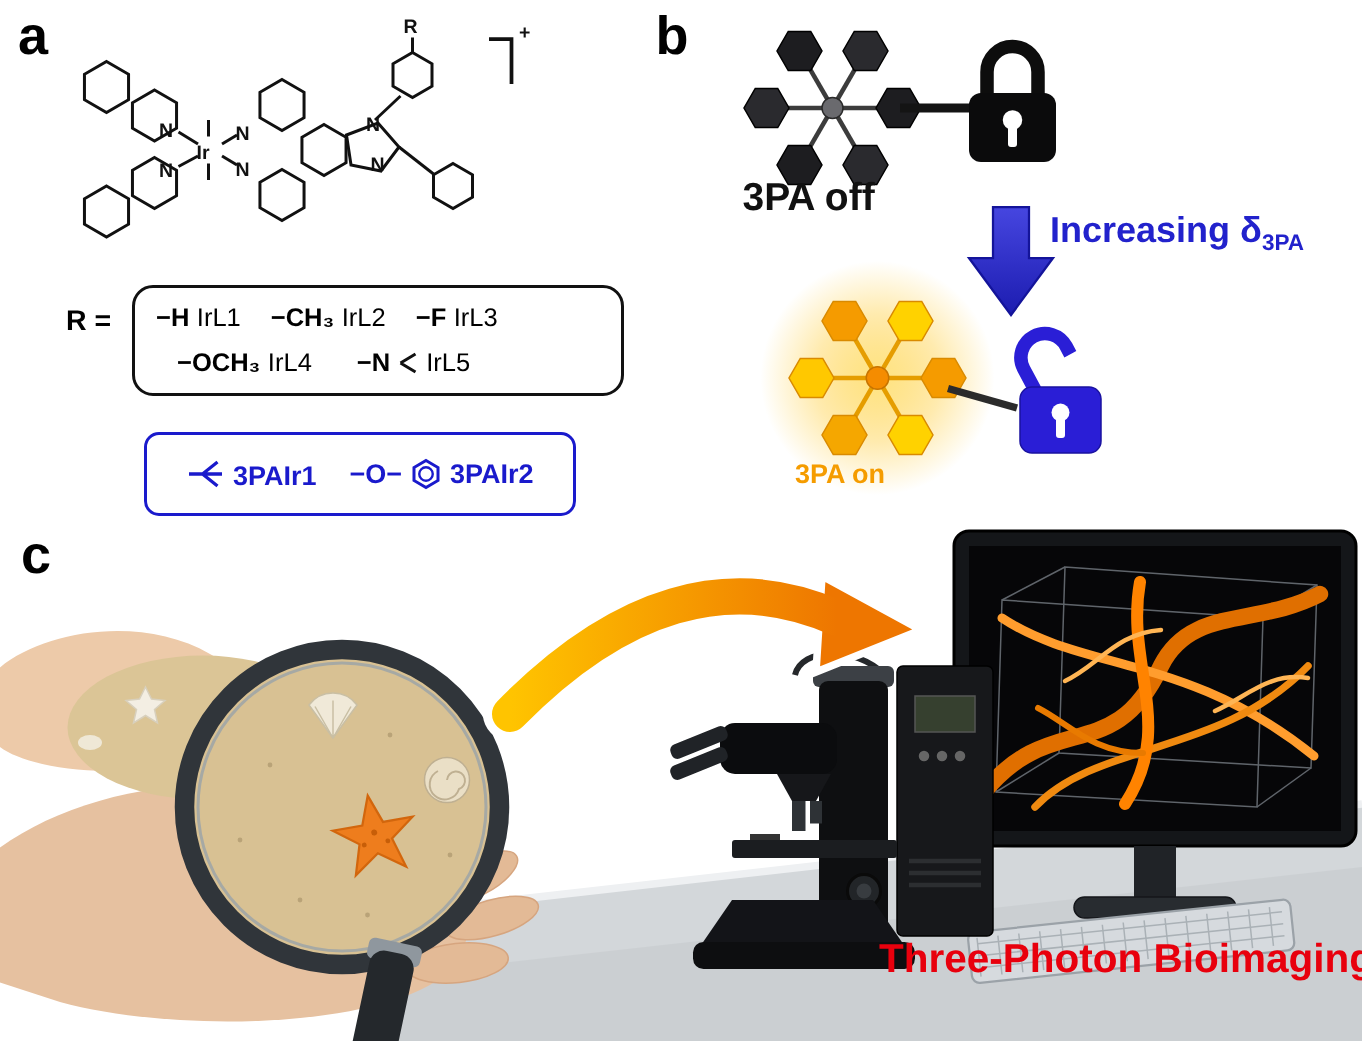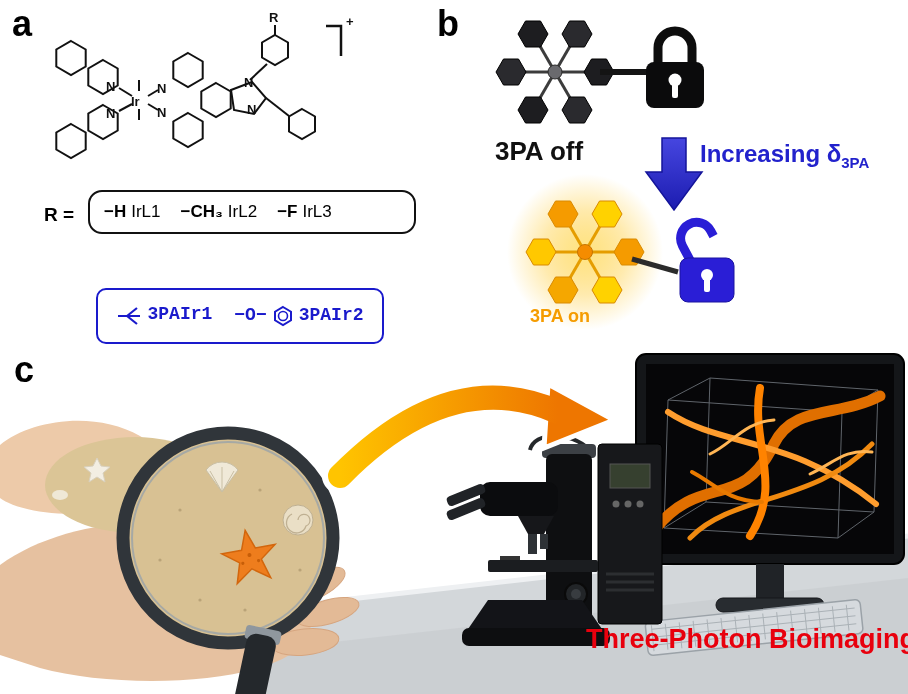--- a/index.html
+++ b/index.html
@@ -12,22 +12,22 @@
   .rbox{border:2.5px solid #111;border-radius:14px;padding:10px 14px;display:flex;
         flex-direction:column;gap:10px;background:#fff;}
   .rrow{display:flex;align-items:center;gap:20px;font-size:17px;white-space:nowrap;}
   .ritem{display:flex;align-items:center;gap:5px;}
   .rsub{font-weight:600;}
   .rname{font-weight:normal;}
   .reql{font-size:19px;font-weight:bold;}
   .bluebox{border:2.5px solid #1a1acc;border-radius:10px;display:flex;align-items:center;
            justify-content:center;gap:22px;color:#1a1acc;font-size:18px;font-weight:bold;
            background:#fff;}
-  .bitem{display:flex;align-items:flex-start;gap:5px;font-family:Liberation Mono, monospace;}
-  .offlabel{font-size:26px;font-weight:bold;color:#111;margin-top:20px;}
+  .bitem{display:flex;align-items:flex-end;gap:5px;}
+  .offlabel{font-size:26px;font-weight:bold;color:#111;}
   .onlabel{font-size:18px;font-weight:bold;color:#f59c00;}
   .arrowlabel{font-size:24px;font-weight:bold;color:#2222cc;white-space:nowrap;}
   .arrowlabel sub{font-size:15px;font-weight:bold;}
   .caption{font-size:27px;font-weight:bold;color:#e8000d;white-space:nowrap;}
 </style>
 </head>
 <body>
 
 <div class="canvas">
 
@@ -76,20 +76,33 @@
         <span class="rsub">−H</span>
         <span class="rname">IrL1</span>
       </span>
       <span class="ritem">
         <span class="rsub">−CH₃</span>
         <span class="rname">IrL2</span>
       </span>
       <span class="ritem">
         <span class="rsub">−F</span>
         <span class="rname">IrL3</span>
+      </span>
+    </div>
+    <div class="rrow" style="padding-left:14px;gap:30px">
+      <span class="ritem">
+        <span class="rsub">−OCH₃</span>
+        <span class="rname">IrL4</span>
+      </span>
+      <span class="ritem">
+        <span class="rsub">−N</span>
+        <svg width="14" height="16" viewBox="0 0 14 16">
+          <path d="M2 8 L12 2 M2 8 L12 14" stroke="#111" stroke-width="2" fill="none"></path>
+        </svg>
+        <span class="rname">IrL5</span>
       </span>
     </div>
   </div>
 
   <div class="abs bluebox" style="left:96px;top:288px;width:284px;height:52px">
     <span class="bitem">
       <svg width="26" height="24" viewBox="0 0 26 24">
         <path d="M2 12 H11 M11 12 L21 4 M11 12 L21 20 M11 12 L24 12" stroke="#1a1acc" stroke-width="2.2" fill="none"></path>
       </svg>
       <span>3PAIr1</span>

